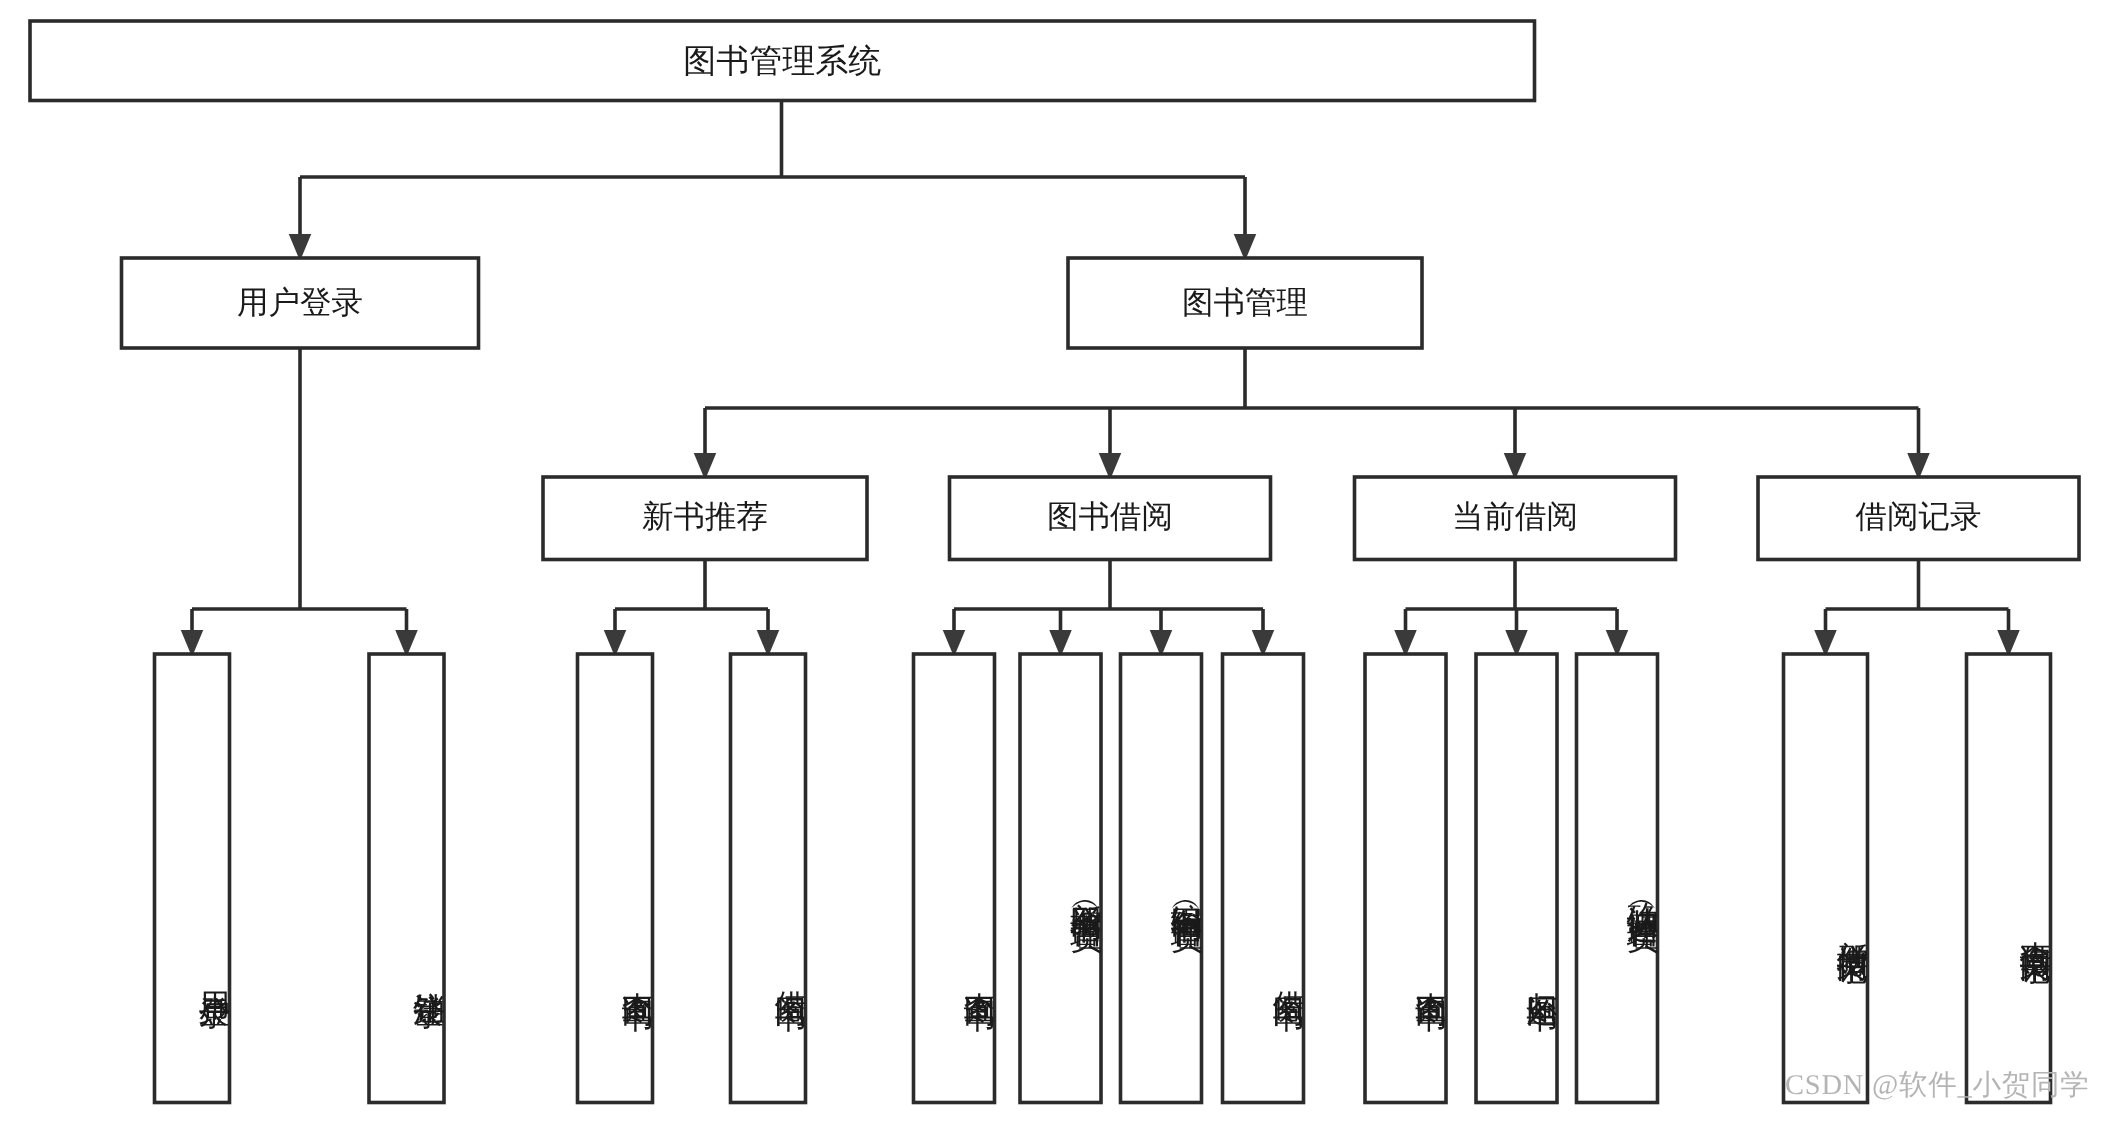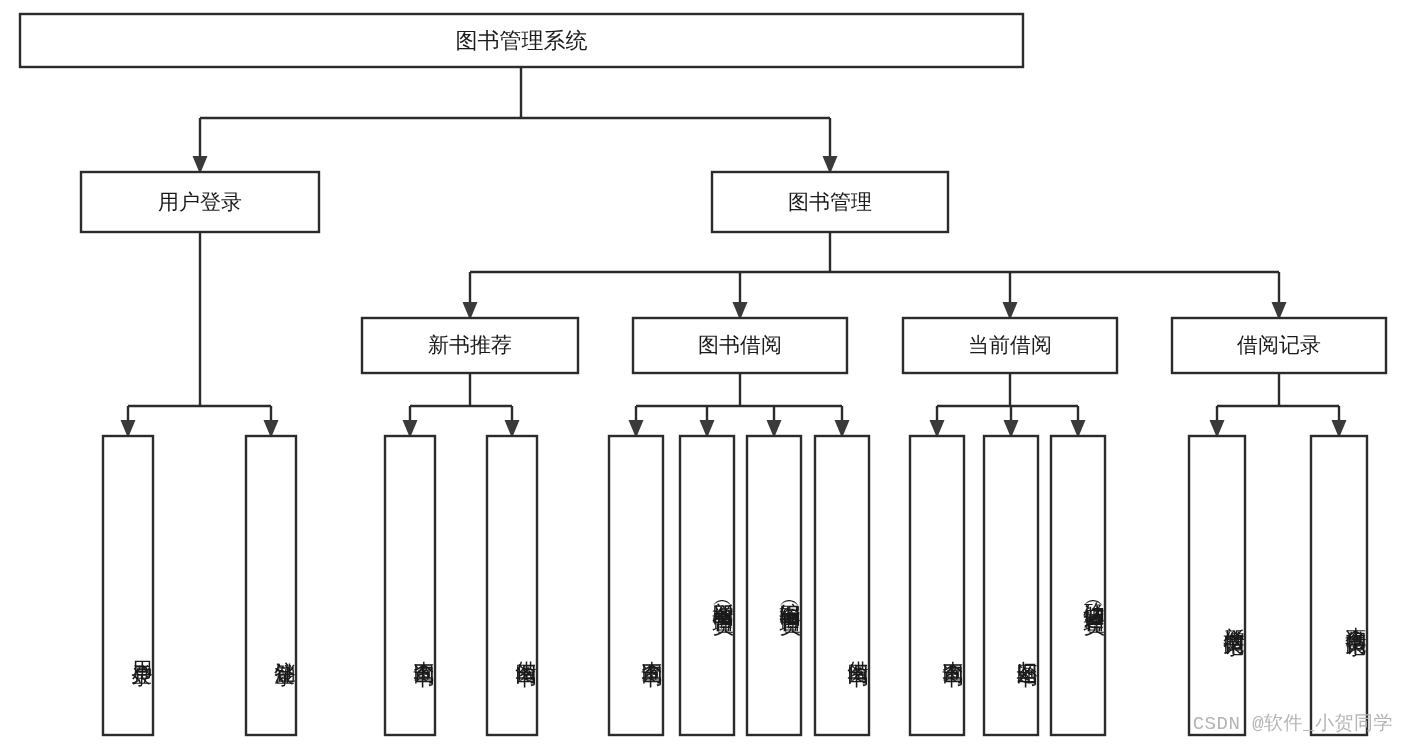--- a/index.html
+++ b/index.html
@@ -66,21 +66,21 @@
     text-align: center;
     display: flex;
     align-items: flex-start;
     justify-content: center;
     pointer-events: none;
   }
   .watermark {
     position: absolute;
     right: 12px;
     bottom: 6px;
-    font-family: Liberation Mono, monospace;
+    font-family: Liberation Serif, serif;
     font-size: 19px;
     color: #b4b4b4;
     white-space: nowrap;
     letter-spacing: 0.5px;
   }
 </style>
 </head>
 <body>
 
 <div id="diagram-root">

